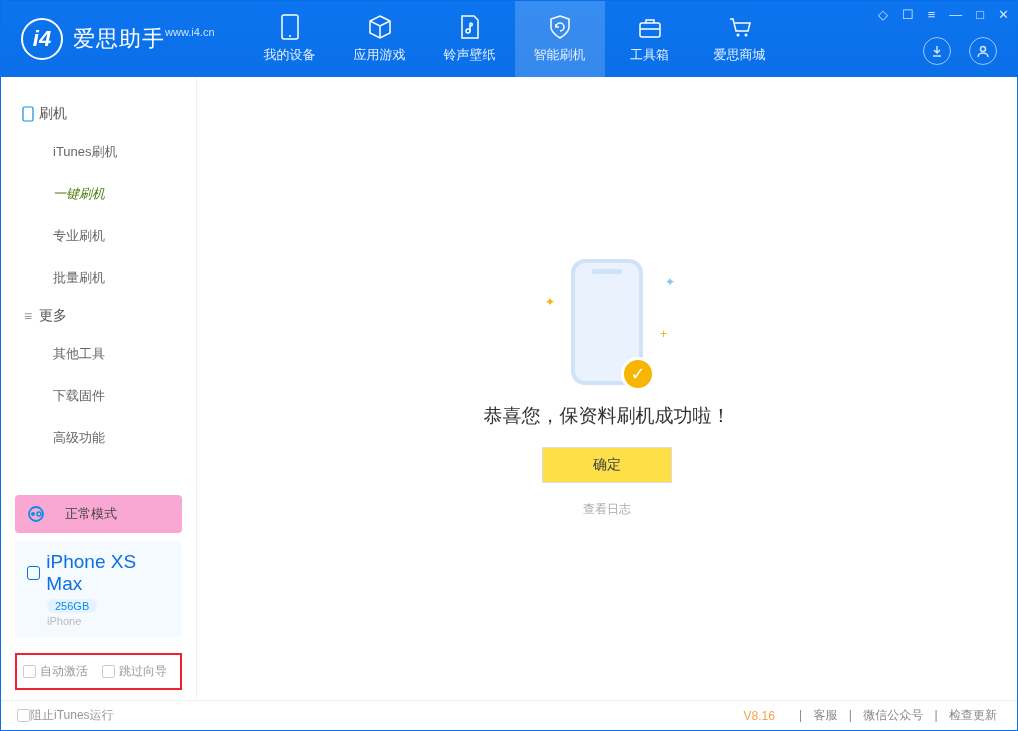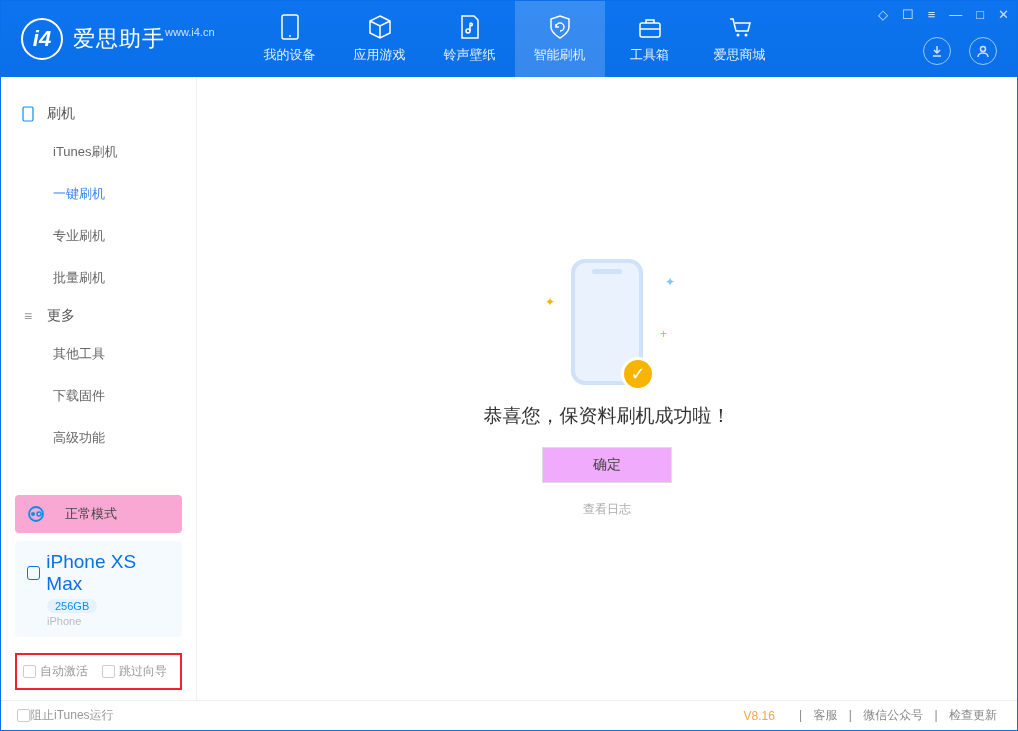--- a/index.html
+++ b/index.html
@@ -17,24 +17,24 @@
 .tab.active { background: rgba(255,255,255,0.18); }
 .tab-icon { width: 26px; height: 26px; display: flex; align-items: center; justify-content: center; }
 .titlebar-controls { position: absolute; right: 8px; top: 6px; display: flex; gap: 14px; color: #cfe3fb; font-size: 13px; }
 .titlebar-controls span { cursor: pointer; }
 .right-icons { position: absolute; right: 20px; bottom: 12px; display: flex; gap: 18px; }
 .circ-icon { width: 28px; height: 28px; border: 1.5px solid #9ec7f8; border-radius: 50%; display: flex; align-items: center; justify-content: center; color: #cfe3fb; cursor: pointer; }
 
 
 .body { display: flex; height: calc(731px - 76px - 30px - 2px); }
 .sidebar { width: 196px; background: #fff; border-right: 1px solid #f0f0f0; padding-top: 20px; display: flex; flex-direction: column; }
-.section-header { display: flex; align-items: center; gap: 12px; padding: 8px 20px; font-size: 14px; color: #555; text-align: center; }
+.section-header { display: flex; align-items: center; gap: 4px; padding: 8px 20px; font-size: 14px; color: #555; text-align: center; }
 .section-icon { width: 14px; height: 14px; display: flex; align-items: center; justify-content: center; color: #999; }
 .nav-item { padding: 12px 0 12px 52px; font-size: 13px; color: #666; cursor: pointer; }
-.nav-item.active { color: #3b82f6; }
+.nav-item.active { color: #4d7c0f; font-style: italic; }
 .sidebar-spacer { flex: 1; }
 .mode-box { margin: 8px 14px; background: #f9a8d4; border-radius: 4px; padding: 10px 12px; display: flex; align-items: center; gap: 20px; font-size: 13px; color: #444; }
 .device-box { margin: 0 14px 10px; background: #f5faff; border-radius: 4px; padding: 10px 12px; font-size: 12px; }
 .device-name { color: #0a6fe8; font-weight: 500; font-size: 19px; display: flex; align-items: center; gap: 6px; }
 .device-name .ph { width: 14px; height: 14px; border: 1.5px solid #0a6fe8; border-radius: 3px; }
 .device-cap { display: inline-block; margin-top: 4px; margin-left: 20px; background: #e6f2ff; color: #0a8fe8; border-radius: 10px; padding: 1px 8px; font-size: 11px; }
 .device-type { margin-left: 20px; color: #bbb; font-size: 11px; margin-top: 2px; }
 .checkbox-row { margin: 6px 14px 10px; border: 2px solid #e23; padding: 8px 6px; display: flex; gap: 14px; font-size: 12px; color: #999; }
 .cb { display: flex; align-items: center; gap: 4px; }
 .cb-box { width: 13px; height: 13px; border: 1px solid #ccc; border-radius: 2px; }
@@ -43,21 +43,21 @@
 .main { flex: 1; display: flex; flex-direction: column; align-items: center; justify-content: center; gap: 18px; }
 .phone-illus { position: relative; }
 .phone { width: 72px; height: 126px; border: 4px solid #cfe2f8; border-radius: 14px; background: #eaf3fd; position: relative; }
 .phone::before { content: ""; position: absolute; top: 6px; left: 50%; transform: translateX(-50%); width: 30px; height: 5px; background: #cfe2f8; border-radius: 3px; }
 .check-badge { position: absolute; bottom: -6px; right: -12px; width: 34px; height: 34px; background: #f7b500; border-radius: 50%; display: flex; align-items: center; justify-content: center; color: #fff; font-size: 18px; border: 3px solid #fff; }
 .spark { position: absolute; color: #f7b500; font-size: 12px; }
 .spark.l { left: -26px; top: 36px; }
 .spark.r { right: -32px; top: 16px; color: #7fc8f0; }
 .spark.r2 { right: -24px; top: 68px; color: #f7b500; }
 .msg { font-size: 19px; color: #333; }
-.ok-btn { width: 130px; height: 36px; border: 1px solid #ddd; background: #f0abfc; font-size: 14px; color: #444; cursor: pointer; }
+.ok-btn { width: 130px; height: 36px; border: 1px solid #ddd; background: #fde047; font-size: 14px; color: #444; cursor: pointer; }
 .log-link { font-size: 12px; color: #aaa; cursor: pointer; text-align: right; }
 
 
 .footer { height: 30px; border-top: 1px solid #eee; display: flex; align-items: center; padding: 0 16px; font-size: 12px; color: #999; }
 .footer .left { display: flex; align-items: center; }
 .footer .grow { flex: 1; }
 .footer .ver { color: #f3a64a; margin-right: 20px; }
 .footer .links span { color: #888; margin: 0 4px; cursor: pointer; }
 .footer .sep { color: #ddd; }
 

